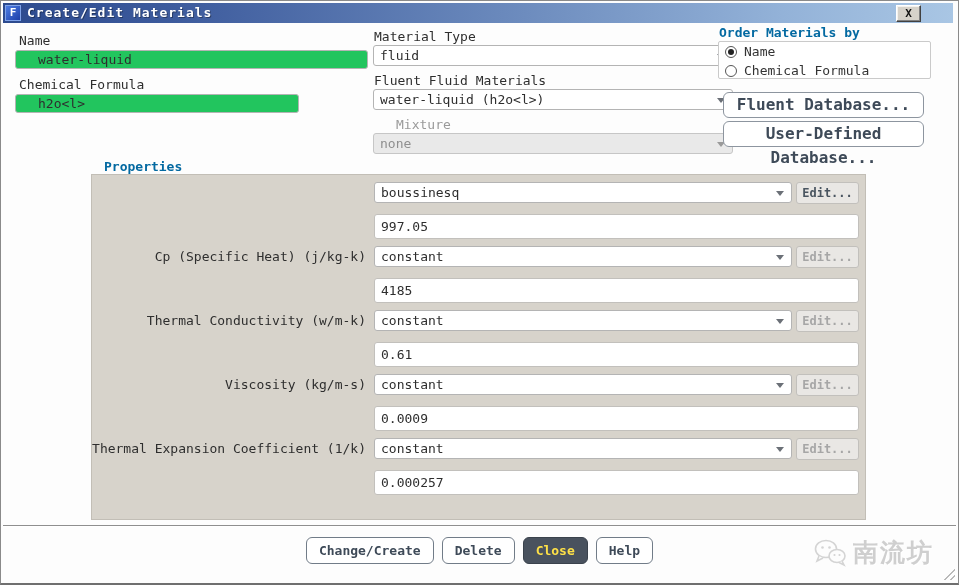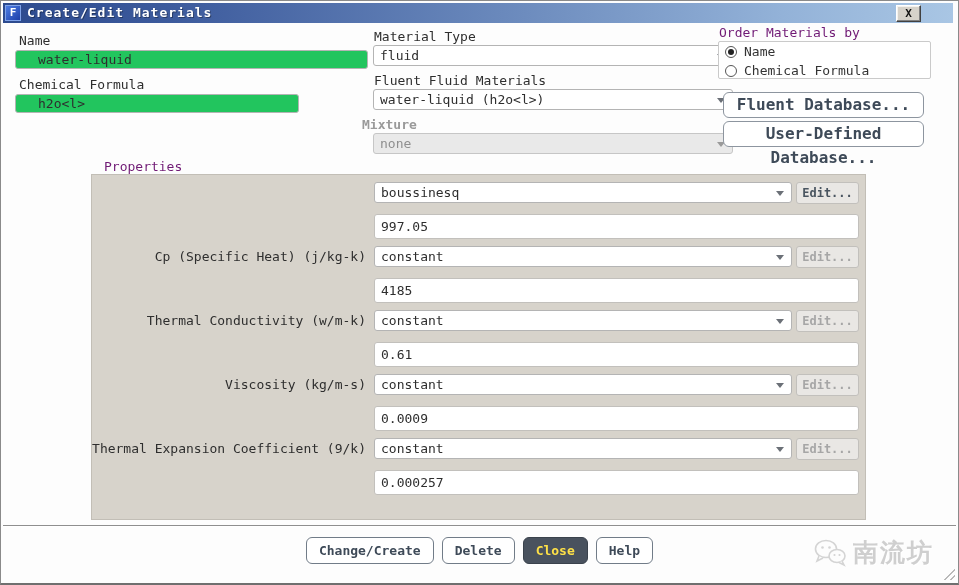--- a/index.html
+++ b/index.html
@@ -18,21 +18,21 @@
   .title-text { position:absolute; left:24px; top:2px; color:#fff; font-weight:bold;
     font-size:13px; letter-spacing:1px; text-shadow:1px 1px 0 rgba(0,0,0,.35); white-space:nowrap; }
   .close-btn { position:absolute; left:893px; top:2px; width:25px; height:17px;
     background:#d6d2ca; border:1px solid #404040; border-top-color:#fff; border-left-color:#fff;
     box-shadow:inset -1px -1px 0 #808080, inset 1px 1px 0 #f4f2ee;
     font-weight:bold; font-size:11px; line-height:15px; text-align:center; color:#111; cursor:default; }
 
   .body { position:absolute; left:2px; top:22px; right:2px; bottom:2px; background:#fdfdfd; }
 
   .lbl { position:absolute; white-space:nowrap; color:#2e2e2e; }
-  .lbl.bold { font-weight:normal; color:#701a75; }
+  .lbl.bold { font-weight:bold; color:#0369a1; }
   .lbl.dim { color:#9a9a9a; }
 
   .text-input { position:absolute; height:19px; background:#22c55e; border:1px solid #b4b4b4;
     border-radius:3px; font-family:inherit; font-size:13px; color:#2e2e2e; padding:0 22px; }
 
   .dropdown { position:absolute; height:21px; background:#fff; border:1px solid #b4b4b4;
     border-radius:3px; padding:0 20px 0 6px; line-height:19px; color:#2e2e2e;
     white-space:nowrap; overflow:hidden; cursor:default; }
   .dropdown .dd-arrow { position:absolute; right:7px; top:8px; width:0; height:0;
     border-left:4px solid transparent; border-right:4px solid transparent; border-top:5px solid #6b7077; }
@@ -108,21 +108,21 @@
       <span>fluid</span>
       <span class="dd-arrow"></span>
     </div>
 
     <div class="lbl" style="left:371px; top:50px;">Fluent Fluid Materials</div>
     <div class="dropdown" style="left:370px; top:66px; width:360px;">
       <span>water-liquid (h2o&lt;l&gt;)</span>
       <span class="dd-arrow"></span>
     </div>
 
-    <div class="lbl dim" style="left:359px; top:94px;font-weight:bold;">Mixture</div>
+    <div class="lbl dim" style="left:393px; top:94px;">Mixture</div>
     <div class="dropdown disabled" style="left:370px; top:110px; width:360px;">
       <span>none</span>
       <span class="dd-arrow"></span>
     </div>
 
     <div class="lbl bold" style="left:716px; top:2px;">Order Materials by</div>
     <div class="radio-box">
         <div class="radio-row"><span class="radio-circle checked"></span><span>Name</span></div>
         <div class="radio-row"><span class="radio-circle"></span><span>Chemical Formula</span></div>
       </div>
@@ -149,21 +149,21 @@
           <button class="prop-edit off">Edit...</button>
           <input class="prop-value" value="0.61" style="">
         </div>
         <div class="prop-row" style="top: 199px;">
           <div class="prop-label">Viscosity (kg/m-s)</div>
           <div class="dropdown prop-dd"><span>constant</span><span class="dd-arrow"></span></div>
           <button class="prop-edit off">Edit...</button>
           <input class="prop-value" value="0.0009" style="">
         </div>
         <div class="prop-row" style="top: 263px;">
-          <div class="prop-label">Thermal Expansion Coefficient (9/k)</div>
+          <div class="prop-label">Thermal Expansion Coefficient (1/k)</div>
           <div class="dropdown prop-dd"><span>constant</span><span class="dd-arrow"></span></div>
           <button class="prop-edit off">Edit...</button>
           <input class="prop-value" value="0.000257" style="">
         </div>
       </div>
 
     <div class="separator"></div>
 
     <div class="footer">
         <button class="f-btn">Change/Create</button>

